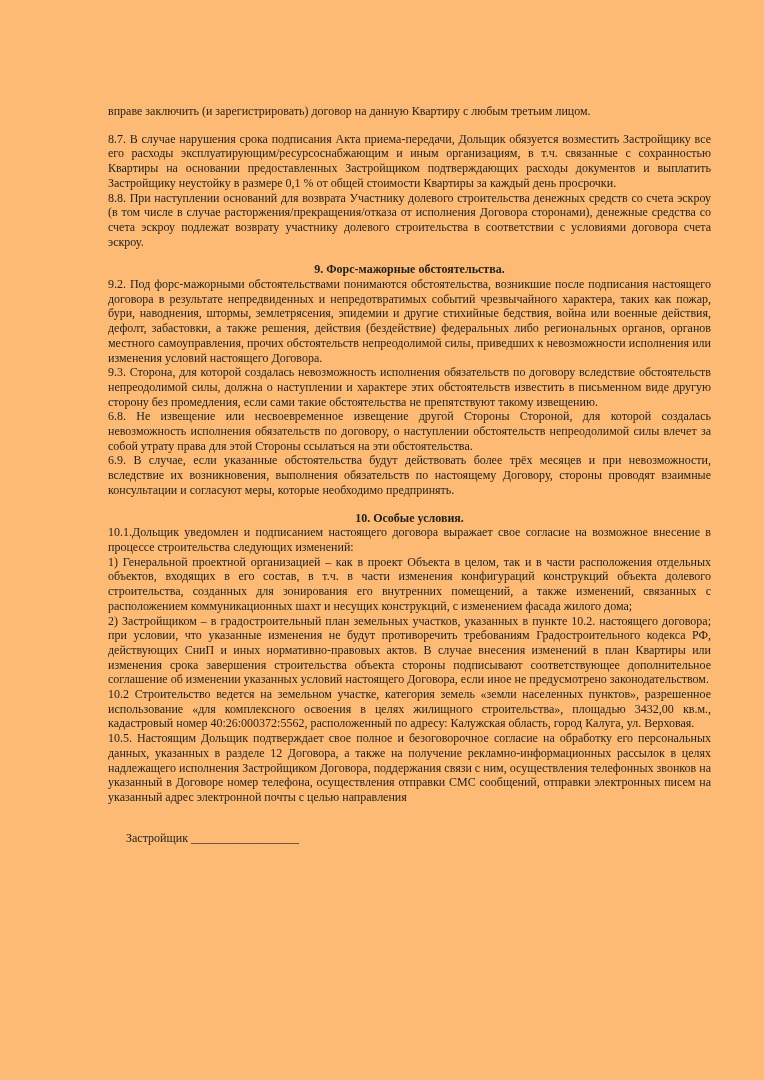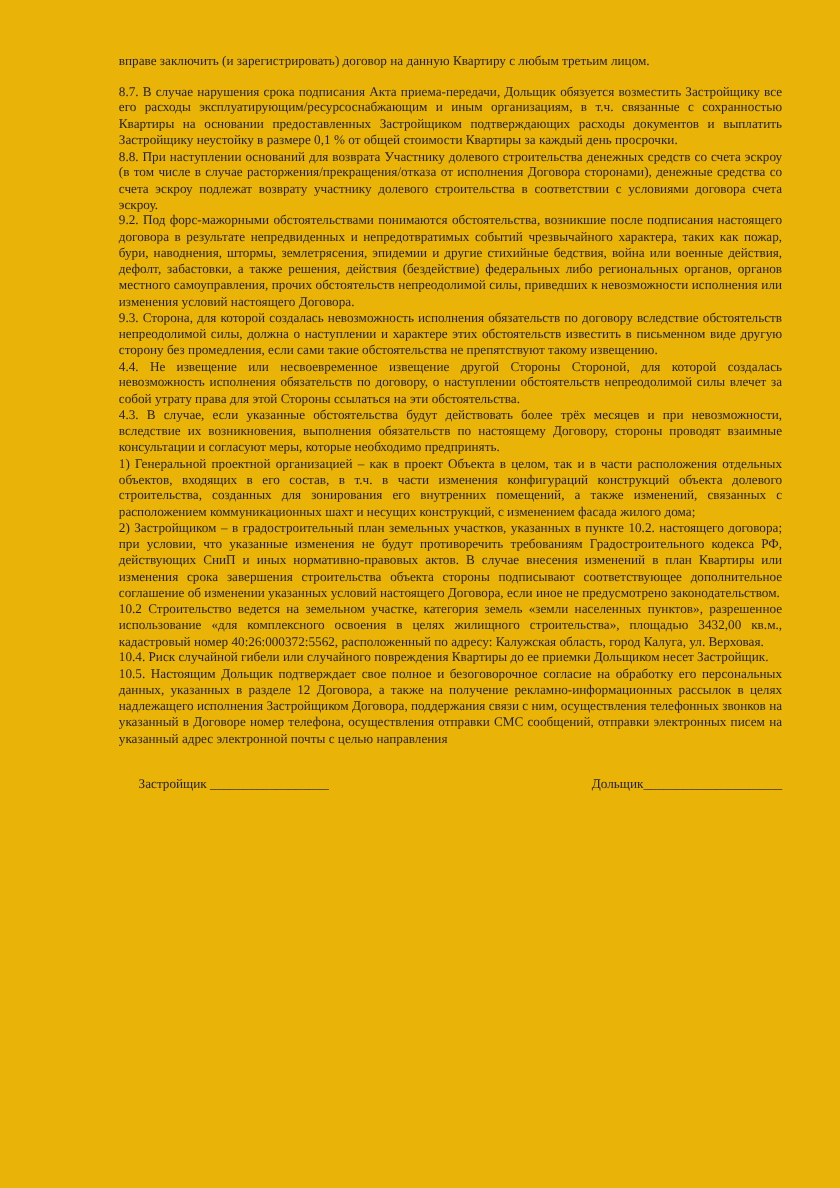--- a/index.html
+++ b/index.html
@@ -4,23 +4,23 @@
 <style>
   html, body {
     margin: 0;
     padding: 0;
     background: #ffffff;
   }
   .page {
     position: relative;
     width: 764px;
     height: 1080px;
-    background: #eab308;
+    background: #fdba74;
     box-sizing: border-box;
-    padding: 48px 53px 0 108px;
+    padding: 104px 53px 0 108px;
     font-family: "Liberation Serif", "DejaVu Serif", serif;
     font-size: 12px;
     line-height: 14.7px;
     color: #1e1e1e;
     overflow: hidden;
   }
   .page p {
     margin: 0;
     text-align: justify;
     text-justify: inter-word;
@@ -47,35 +47,34 @@
 <body>
 
 <div class="page">
 
   <p>вправе заключить (и зарегистрировать) договор на данную Квартиру с любым третьим лицом.</p>
 
   <p class="gap-before">8.7. В случае нарушения срока подписания Акта приема-передачи, Дольщик обязуется возместить Застройщику все его расходы эксплуатирующим/ресурсоснабжающим и иным организациям, в т.ч. связанные с сохранностью Квартиры на основании предоставленных Застройщиком подтверждающих расходы документов и выплатить Застройщику неустойку в размере 0,1 % от общей стоимости Квартиры за каждый день просрочки.</p>
 
   <p>8.8. При наступлении оснований для возврата Участнику долевого строительства денежных средств со счета эскроу (в том числе в случае расторжения/прекращения/отказа от исполнения Договора сторонами), денежные средства со счета эскроу подлежат возврату участнику долевого строительства в соответствии с условиями договора счета эскроу.</p>
 
+  <p class="section-heading">9. Форс-мажорные обстоятельства.</p>
 
   <p>9.2. Под форс-мажорными обстоятельствами понимаются обстоятельства, возникшие после подписания настоящего договора в результате непредвиденных и непредотвратимых событий чрезвычайного характера, таких как пожар, бури, наводнения, штормы, землетрясения, эпидемии и другие стихийные бедствия, война или военные действия, дефолт, забастовки, а также решения, действия (бездействие) федеральных либо региональных органов, органов местного самоуправления, прочих обстоятельств непреодолимой силы, приведших к невозможности исполнения или изменения условий настоящего Договора.</p>
   <p>9.3. Сторона, для которой создалась невозможность исполнения обязательств по договору вследствие обстоятельств непреодолимой силы, должна о наступлении и характере этих обстоятельств известить в письменном виде другую сторону без промедления, если сами такие обстоятельства не препятствуют такому извещению.</p>
-  <p>4.4. Не извещение или несвоевременное извещение другой Стороны Стороной, для которой создалась невозможность исполнения обязательств по договору, о наступлении обстоятельств непреодолимой силы влечет за собой утрату права для этой Стороны ссылаться на эти обстоятельства.</p>
-  <p>4.3. В случае, если указанные обстоятельства будут действовать более трёх месяцев и при невозможности, вследствие их возникновения, выполнения обязательств по настоящему Договору, стороны проводят взаимные консультации и согласуют меры, которые необходимо предпринять.</p>
+  <p>6.8. Не извещение или несвоевременное извещение другой Стороны Стороной, для которой создалась невозможность исполнения обязательств по договору, о наступлении обстоятельств непреодолимой силы влечет за собой утрату права для этой Стороны ссылаться на эти обстоятельства.</p>
+  <p>6.9. В случае, если указанные обстоятельства будут действовать более трёх месяцев и при невозможности, вследствие их возникновения, выполнения обязательств по настоящему Договору, стороны проводят взаимные консультации и согласуют меры, которые необходимо предпринять.</p>
 
+  <p class="section-heading">10. Особые условия.</p>
 
+  <p>10.1.Дольщик уведомлен и подписанием настоящего договора выражает свое согласие на возможное внесение в процессе строительства следующих изменений:</p>
   <p>1) Генеральной проектной организацией – как в проект Объекта в целом, так и в части расположения отдельных объектов, входящих в его состав, в т.ч. в части изменения конфигураций конструкций объекта долевого строительства, созданных для зонирования его внутренних помещений, а также изменений, связанных с расположением коммуникационных шахт и несущих конструкций, с изменением фасада жилого дома;</p>
   <p>2) Застройщиком – в градостроительный план земельных участков, указанных в пункте 10.2. настоящего договора; при условии, что указанные изменения не будут противоречить требованиям Градостроительного кодекса РФ, действующих СниП и иных нормативно-правовых актов. В случае внесения изменений в план Квартиры или изменения срока завершения строительства объекта стороны подписывают соответствующее дополнительное соглашение об изменении указанных условий настоящего Договора, если иное не предусмотрено законодательством.</p>
   <p>10.2 Строительство ведется на земельном участке, категория земель «земли населенных пунктов», разрешенное использование «для комплексного освоения в целях жилищного строительства», площадью 3432,00 кв.м., кадастровый номер 40:26:000372:5562, расположенный по адресу: Калужская область, город Калуга, ул. Верховая.</p>
-  <p>10.4. Риск случайной гибели или случайного повреждения Квартиры до ее приемки Дольщиком несет Застройщик.</p>
   <p>10.5. Настоящим Дольщик подтверждает свое полное и безоговорочное согласие на обработку его персональных данных, указанных в разделе 12 Договора, а также на получение рекламно-информационных рассылок в целях надлежащего исполнения Застройщиком Договора, поддержания связи с ним, осуществления телефонных звонков на указанный в Договоре номер телефона, осуществления отправки СМС сообщений, отправки электронных писем на указанный адрес электронной почты с целью направления</p>
 
   <div class="signature-row">
     <div class="signature">
       <span>Застройщик </span><span>__________________</span>
     </div>
-    <div class="signature">
-      <span>Дольщик</span><span>_____________________</span>
-    </div>
   </div>
 
 </div>
 
 </body></html>

